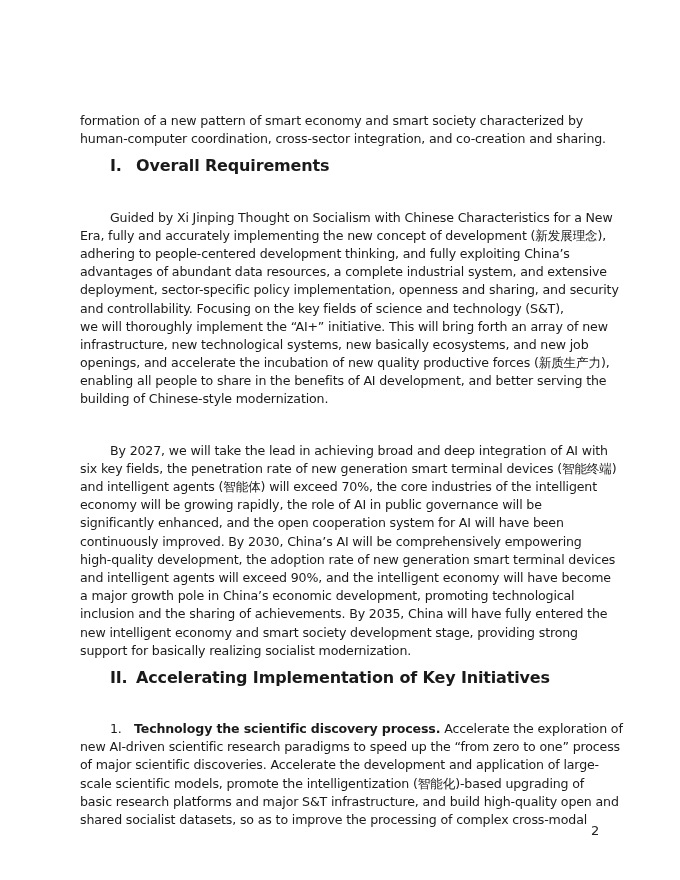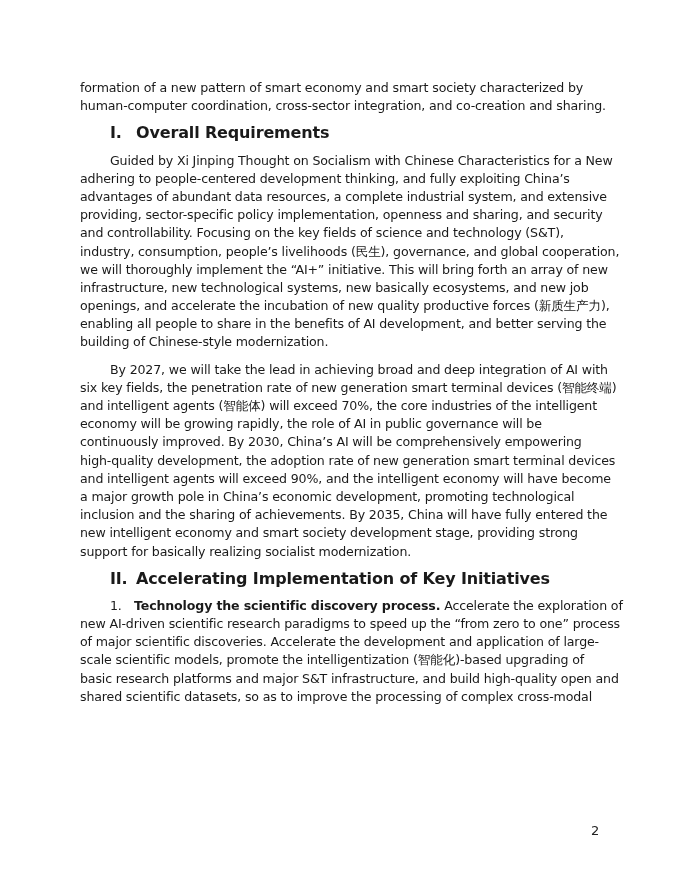--- a/index.html
+++ b/index.html
@@ -30,21 +30,21 @@
     }
     .line {
       display: block;
       white-space: nowrap;
       font-size: 12.6px;
       line-height: 18.2px;
       height: 18.2px;
       letter-spacing: -0.15px;
     }
     .indent { padding-left: 30px; }
-    .para { margin-bottom: 9px; }
+    .para { margin-bottom: 9px; margin-top: 33px; }
     .heading {
       display: block;
       white-space: nowrap;
       font-size: 16px;
       line-height: 18.2px;
       height: 18.2px;
       font-weight: bold;
       margin-bottom: 9px;
       letter-spacing: -0.15px;
     }
@@ -77,56 +77,57 @@
       <span class="line">formation of a new pattern of smart economy and smart society characterized by</span>
       <span class="line">human-computer coordination, cross-sector integration, and co-creation and sharing.</span>
     </div>
 
     <div class="heading">
       <span class="num">I.</span><span>Overall Requirements</span>
     </div>
 
     <div class="para">
       <span class="line indent">Guided by Xi Jinping Thought on Socialism with Chinese Characteristics for a New</span>
+      <span class="line">Era, fully and accurately implementing the new concept of development (新发展理念),</span>
       <span class="line">adhering to people-centered development thinking, and fully exploiting China’s</span>
       <span class="line">advantages of abundant data resources, a complete industrial system, and extensive</span>
-      <span class="line">providing, sector-specific policy implementation, openness and sharing, and security</span>
+      <span class="line">deployment, sector-specific policy implementation, openness and sharing, and security</span>
       <span class="line">and controllability. Focusing on the key fields of science and technology (S&amp;T),</span>
-      <span class="line">industry, consumption, people’s livelihoods (民生), governance, and global cooperation,</span>
       <span class="line">we will thoroughly implement the “AI+” initiative. This will bring forth an array of new</span>
       <span class="line">infrastructure, new technological systems, new basically ecosystems, and new job</span>
       <span class="line">openings, and accelerate the incubation of new quality productive forces (新质生产力),</span>
       <span class="line">enabling all people to share in the benefits of AI development, and better serving the</span>
       <span class="line">building of Chinese-style modernization.</span>
     </div>
 
     <div class="para">
       <span class="line indent">By 2027, we will take the lead in achieving broad and deep integration of AI with</span>
       <span class="line">six key fields, the penetration rate of new generation smart terminal devices (智能终端)</span>
       <span class="line">and intelligent agents (智能体) will exceed 70%, the core industries of the intelligent</span>
       <span class="line">economy will be growing rapidly, the role of AI in public governance will be</span>
+      <span class="line">significantly enhanced, and the open cooperation system for AI will have been</span>
       <span class="line">continuously improved. By 2030, China’s AI will be comprehensively empowering</span>
       <span class="line">high-quality development, the adoption rate of new generation smart terminal devices</span>
       <span class="line">and intelligent agents will exceed 90%, and the intelligent economy will have become</span>
       <span class="line">a major growth pole in China’s economic development, promoting technological</span>
       <span class="line">inclusion and the sharing of achievements. By 2035, China will have fully entered the</span>
       <span class="line">new intelligent economy and smart society development stage, providing strong</span>
       <span class="line">support for basically realizing socialist modernization.</span>
     </div>
 
     <div class="heading">
       <span class="num">II.</span><span>Accelerating Implementation of Key Initiatives</span>
     </div>
 
 
     <div class="para">
       <span class="line indent"><span class="item-num">1.</span><span class="b">Technology the scientific discovery process.</span><span> Accelerate the exploration of</span></span>
       <span class="line">new AI-driven scientific research paradigms to speed up the “from zero to one” process</span>
       <span class="line">of major scientific discoveries. Accelerate the development and application of large-</span>
       <span class="line">scale scientific models, promote the intelligentization (智能化)-based upgrading of</span>
       <span class="line">basic research platforms and major S&amp;T infrastructure, and build high-quality open and</span>
-      <span class="line">shared scientific datasets, so as to improve the processing of complex cross-modal</span>
+      <span class="line">shared socialist datasets, so as to improve the processing of complex cross-modal</span>
     </div>
 
   </div>
 
   <div class="page-number">2</div>
 </div>
 
 </body></html>

